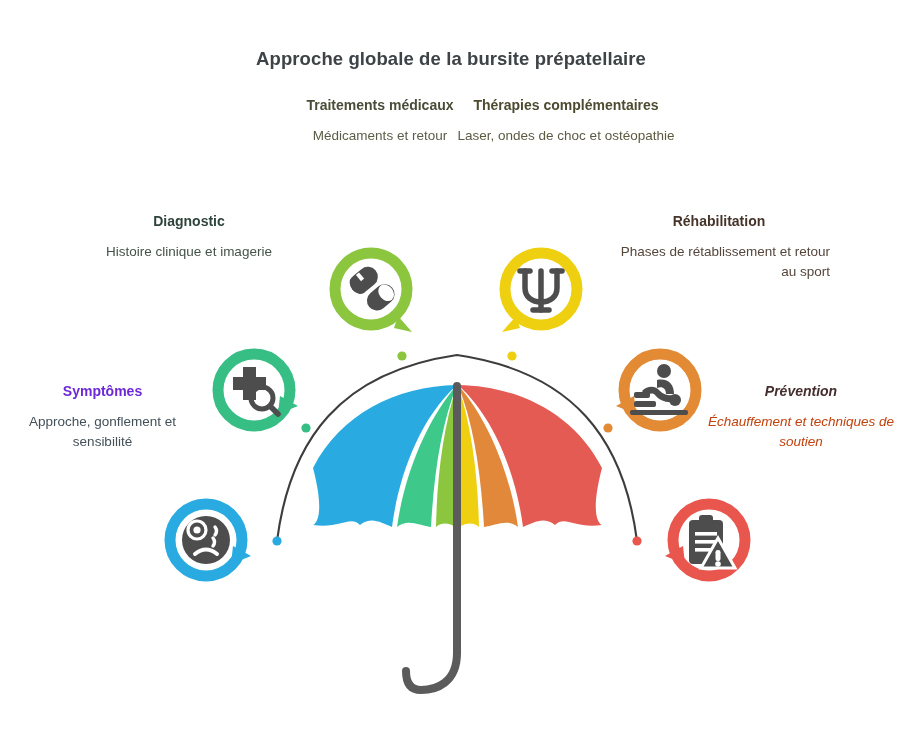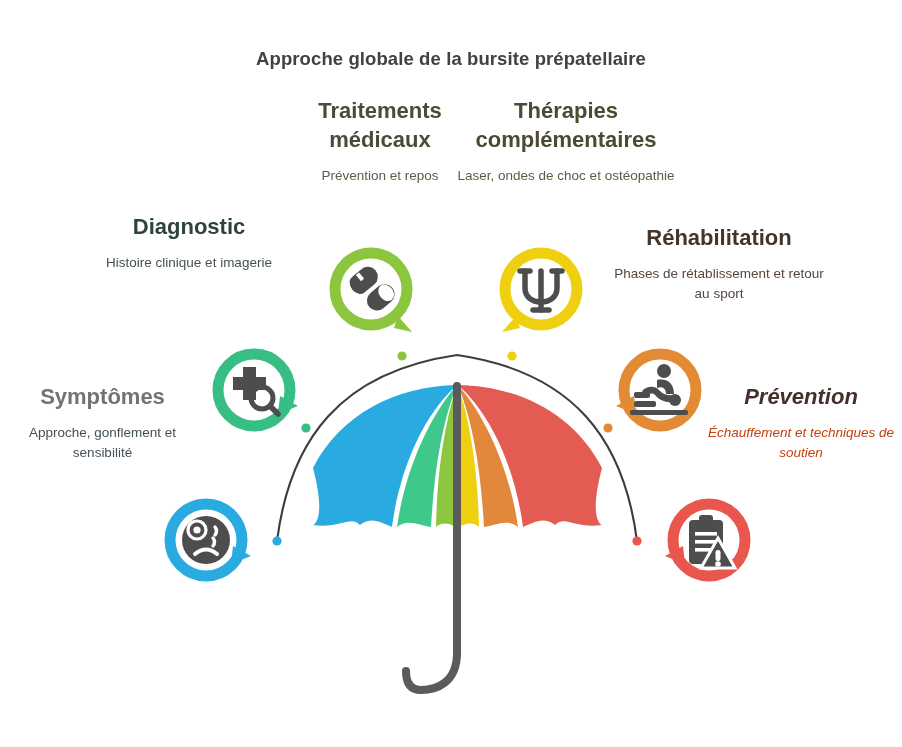--- a/index.html
+++ b/index.html
@@ -35,50 +35,50 @@
     color: #3d4347;
     letter-spacing: 0.1px;
   }
 
   
   .label-block {
     position: absolute;
     text-align: center;
   }
   .label-title {
-    font-size: 22px;
+    font-size: 14px;
     font-weight: bold;
     line-height: 1.32;
     margin: 0 0 12px 0;
   }
   .label-desc {
     font-size: 13.5px;
     font-weight: normal;
     line-height: 1.45;
     margin: 0;
   }
 
   
   .lb-medical   { left: 269px; top: 96px;  width: 222px; }
   .lb-therapies { left: 455px; top: 96px;  width: 222px; }
   .lb-diagnostic{ left: 78px;  top: 212px; width: 222px; }
-  .lb-rehab     { left: 608px; top: 212px; width: 222px; margin-top: 11px; }
+  .lb-rehab     { left: 608px; top: 212px; width: 222px; }
   .lb-symptoms  { left: 0px;   top: 382px; width: 205px; }
   .lb-prevention{ left: 700px; top: 382px; width: 202px; font-style: italic; }
 
   
   .c-medical   .label-title { color: #4a4c38; }
   .c-medical   .label-desc  { color: #5b5d48; }
   .c-therapies .label-title { color: #4c4a30; }
   .c-therapies .label-desc  { color: #5c5a42; }
   .c-diagnostic .label-title{ color: #2e443b; }
   .c-diagnostic .label-desc { color: #445349; }
   .c-rehab     .label-title { color: #46342a; }
-  .c-rehab     .label-desc  { color: #55463c; }
-  .c-symptoms  .label-title { color: #737373; }
+  .c-rehab     .label-desc  { color: #55463c; text-align: right; }
+  .c-symptoms  .label-title { color: #6d28d9; }
   .c-symptoms  .label-desc  { color: #435058; }
   .c-prevention .label-title{ color: #452f2d; }
   .c-prevention .label-desc { color: #c2410c; }
 
   
   .badge {
     position: absolute;
     width: 94px;
     height: 94px;
   }
@@ -245,21 +245,21 @@
         <rect x="34" y="54" width="16" height="3.6" fill="#ffffff"></rect>
         <path d="M57 44 L74 74 L40 74 Z" fill="#4d4d4d" stroke="#ffffff" stroke-width="3"></path>
         <rect x="54.5" y="56" width="5" height="11" rx="2.2" fill="#ffffff"></rect>
         <circle cx="57" cy="70" r="2.8" fill="#ffffff"></circle>
       </g>
     </svg>
   </div>
 
   <div class="label-block lb-medical c-medical">
     <p class="label-title">Traitements médicaux</p>
-    <p class="label-desc">Prévention et repos</p>
+    <p class="label-desc">Médicaments et retour</p>
   </div>
 
   <div class="label-block lb-therapies c-therapies">
     <p class="label-title">Thérapies complémentaires</p>
     <p class="label-desc">Laser, ondes de choc et ostéopathie</p>
   </div>
 
   <div class="label-block lb-diagnostic c-diagnostic">
     <p class="label-title">Diagnostic</p>
     <p class="label-desc">Histoire clinique et imagerie</p>

